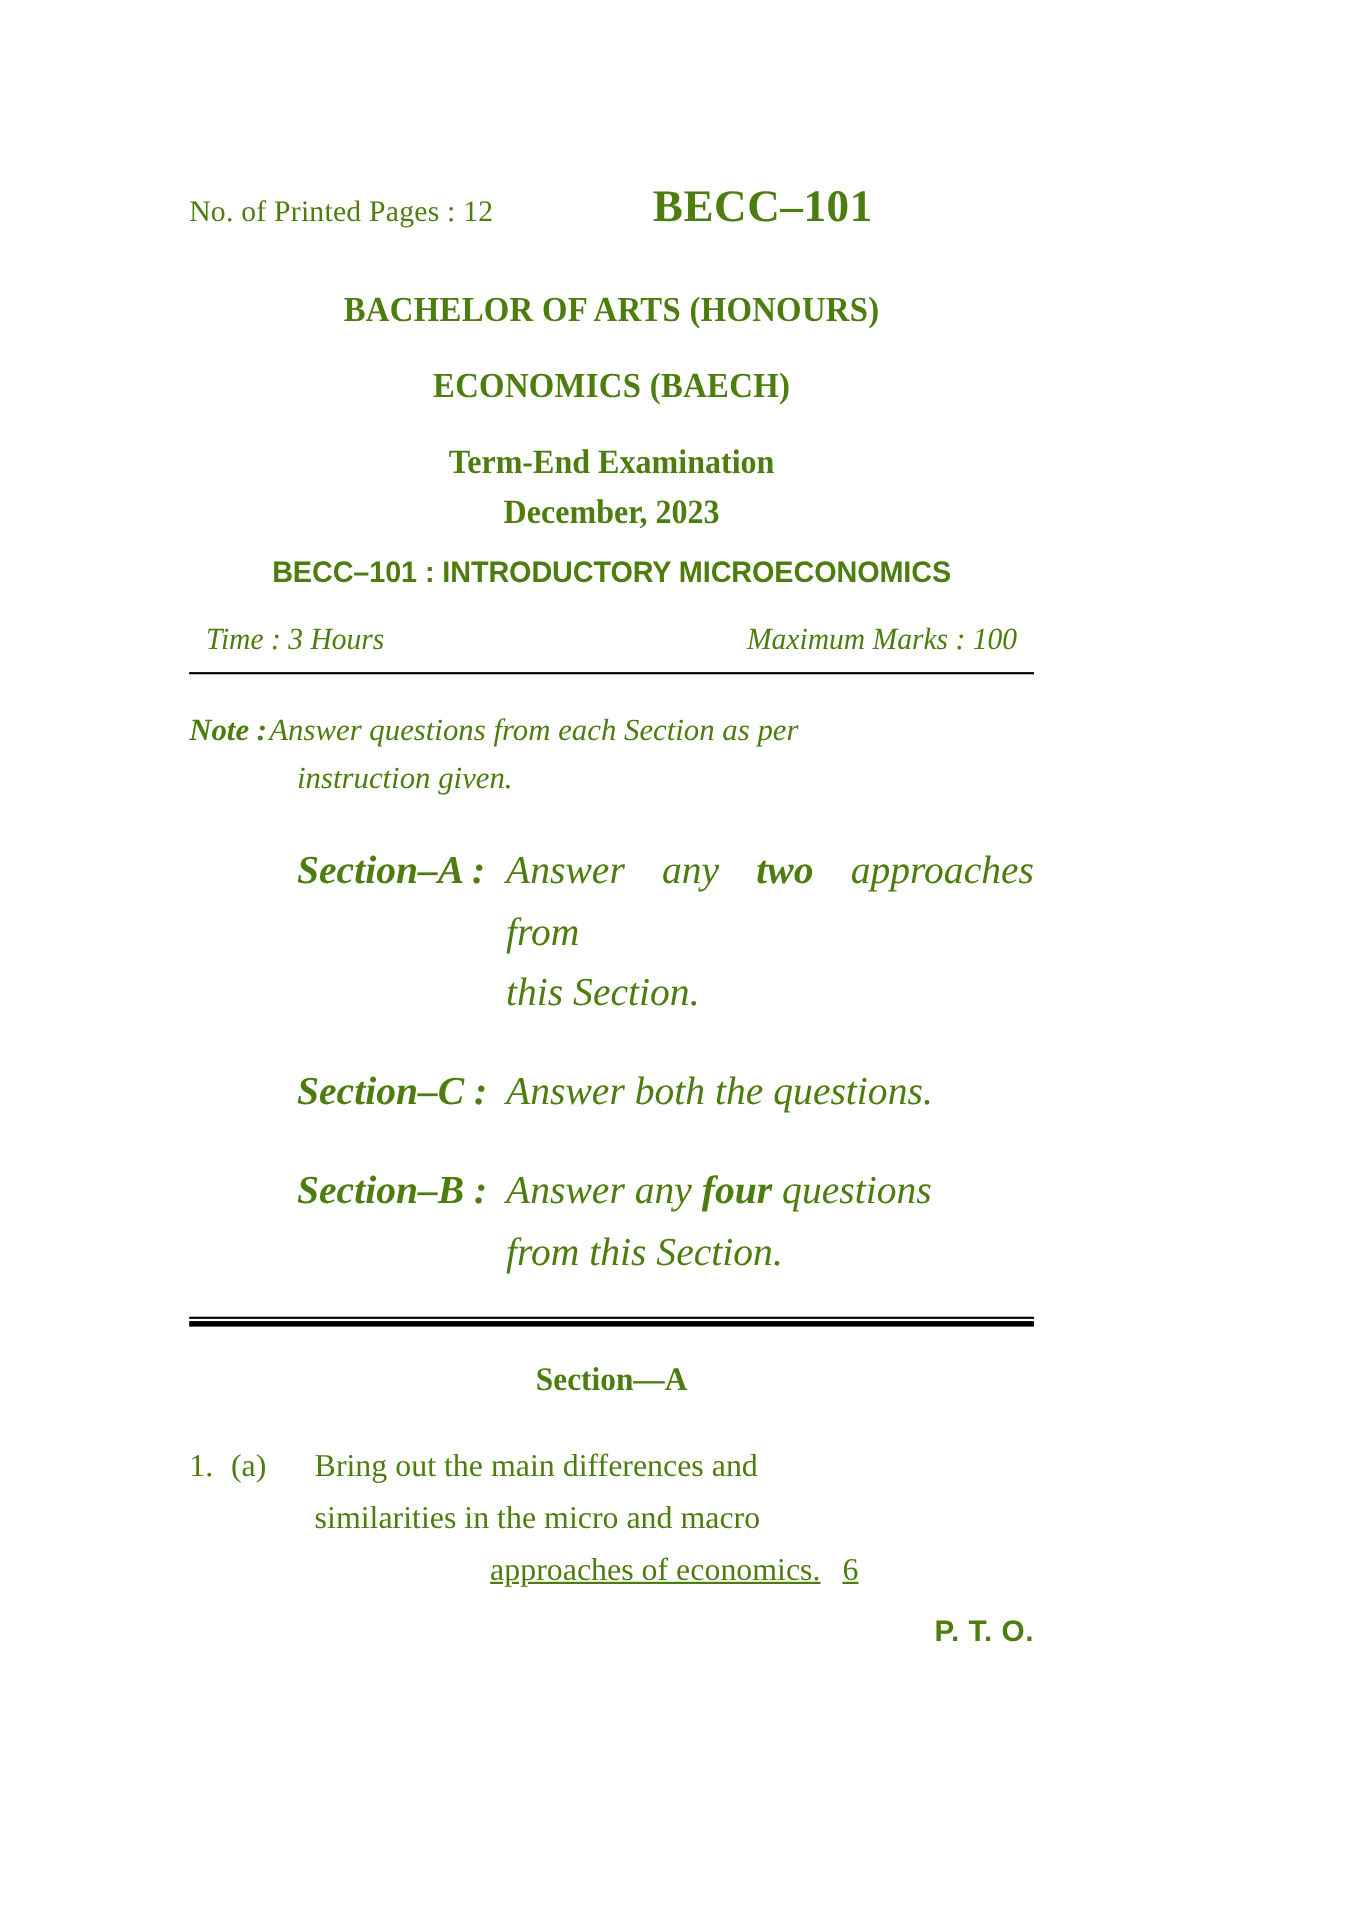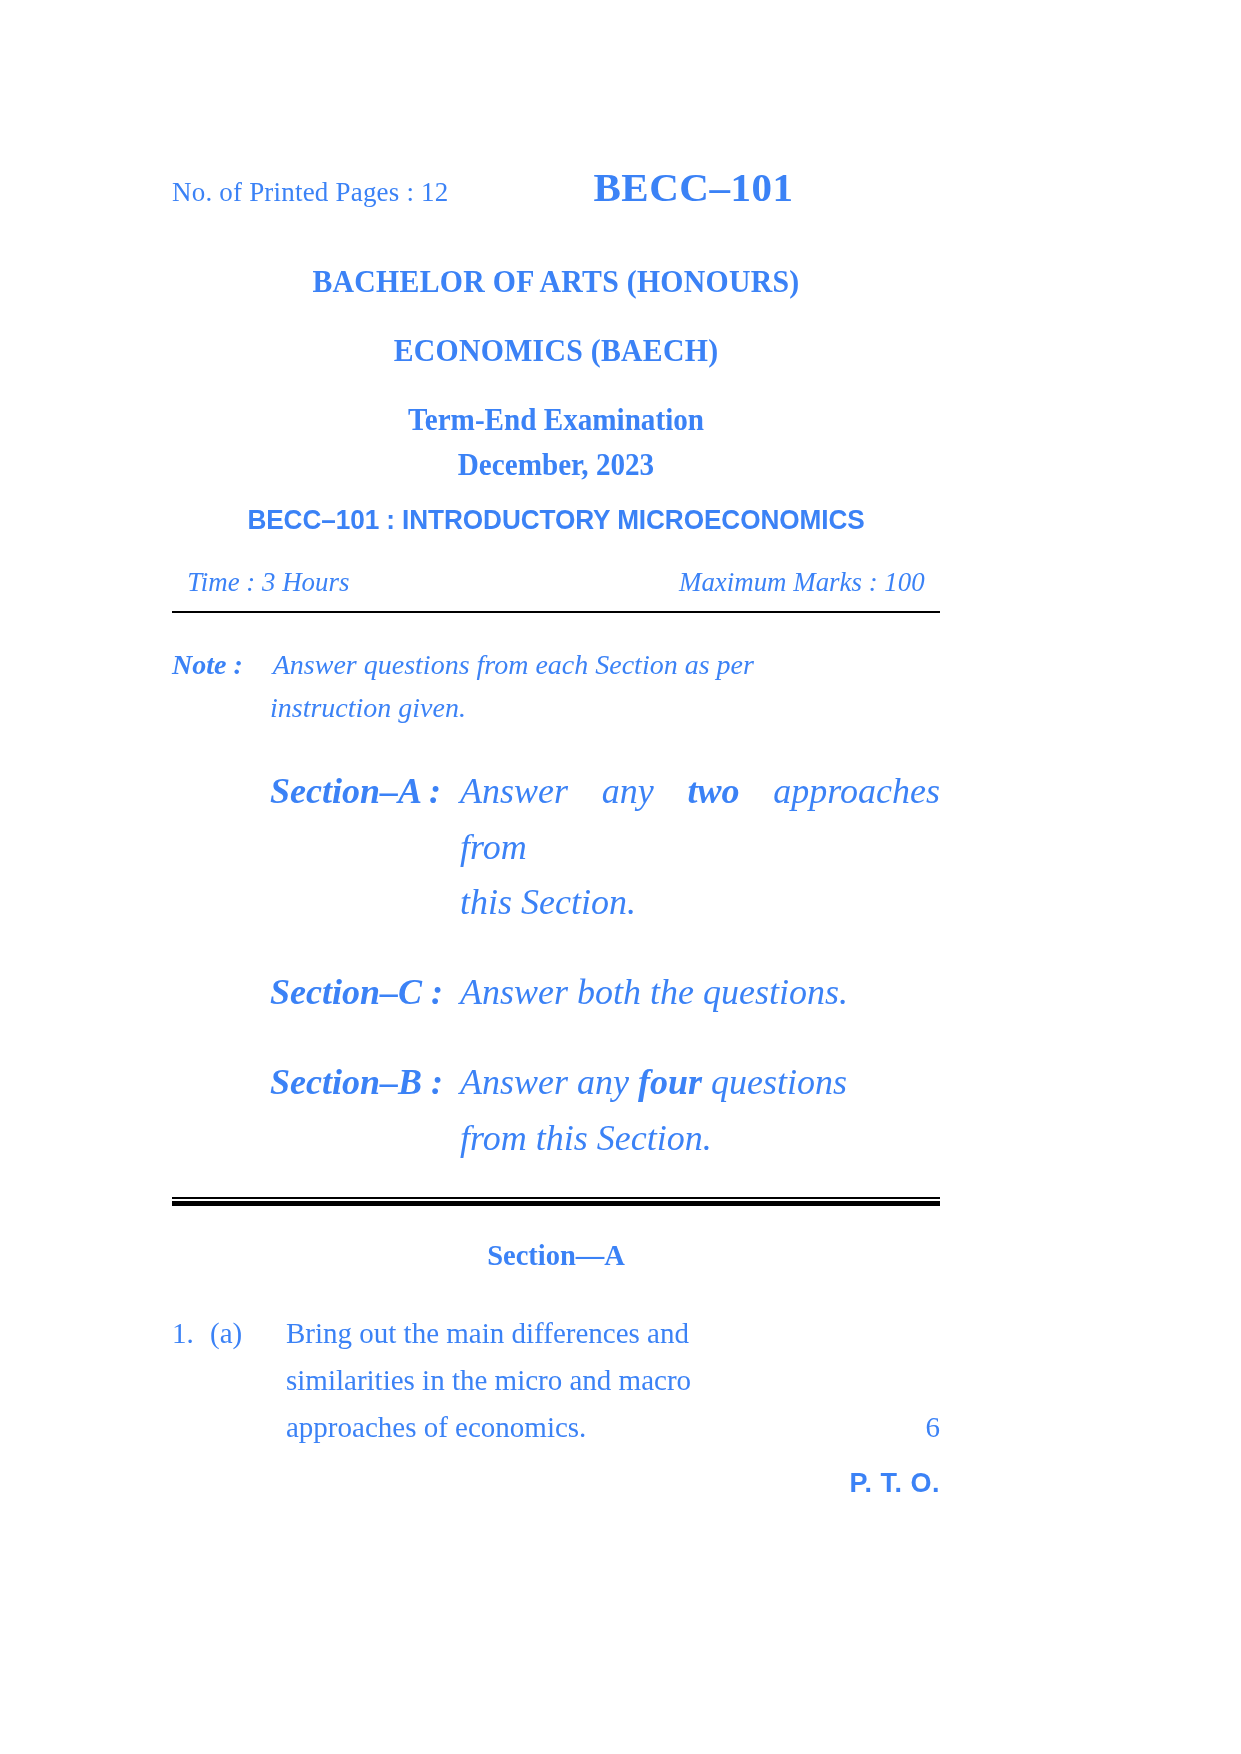--- a/index.html
+++ b/index.html
@@ -8,21 +8,21 @@
     background: #ffffff;
   }
   .page {
     position: relative;
     width: 1241px;
     height: 1754px;
     background: #ffffff;
     margin: 0 auto;
     overflow: hidden;
     font-family: "Liberation Serif", "DejaVu Serif", serif;
-    color: #3b82f6;
+    color: #4d7c0f;
   }
   .content {
     position: absolute;
     left: 172px;
     top: 0;
     width: 768px;
   }
 
   
   .header-row {
@@ -108,21 +108,20 @@
   
   .note-block {
     margin-top: 30px;
     font-style: italic;
     font-size: 28px;
     line-height: 1.55;
   }
   .note-row {
     display: flex;
     align-items: flex-start;
-    gap: 28px;
   }
   .note-label {
     font-weight: bold;
     font-style: italic;
     white-space: nowrap;
     flex: 0 0 auto;
     padding-right: 2px;
   }
   .note-body {
     flex: 1 1 auto;
@@ -198,21 +197,22 @@
     white-space: nowrap;
   }
   .q-body {
     flex: 1 1 auto;
     text-align: justify;
     text-align-last: left;
     position: relative;
   }
   .q-lastline {
     display: flex;
-    justify-content: space-between;
+    justify-content: center;
+    text-decoration: underline;
   }
   .q-marks {
     white-space: nowrap;
     padding-left: 20px;
   }
 
   
   .footer {
     position: absolute;
     right: 0;

